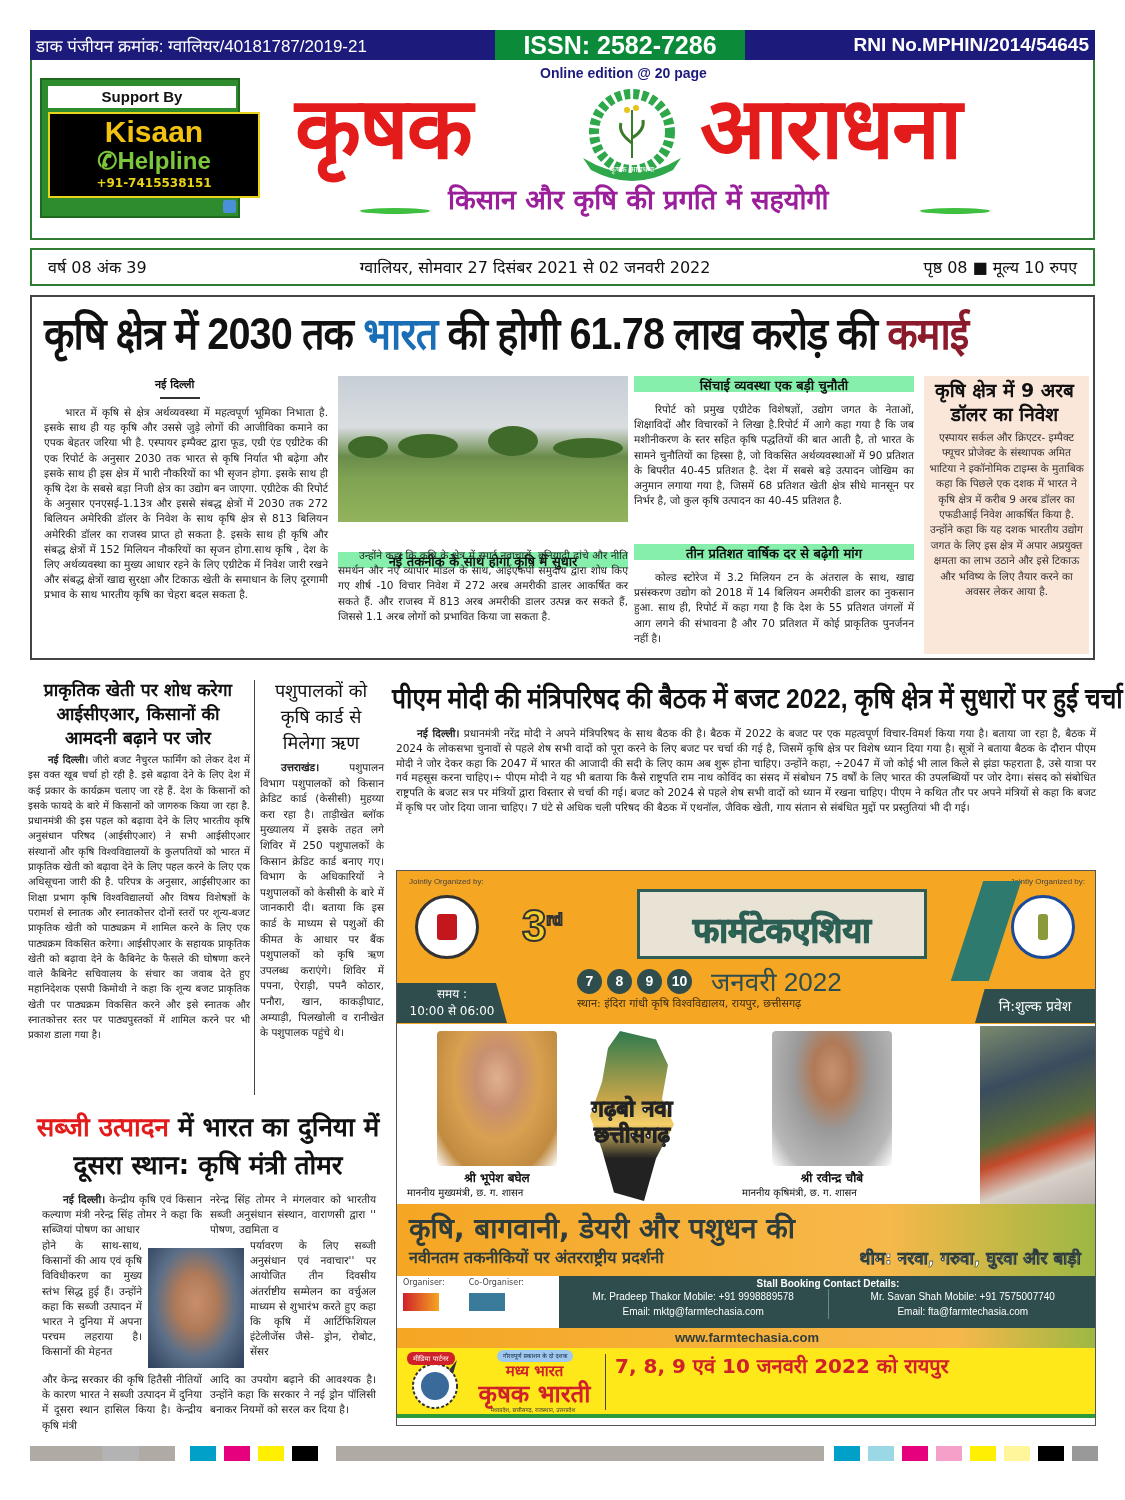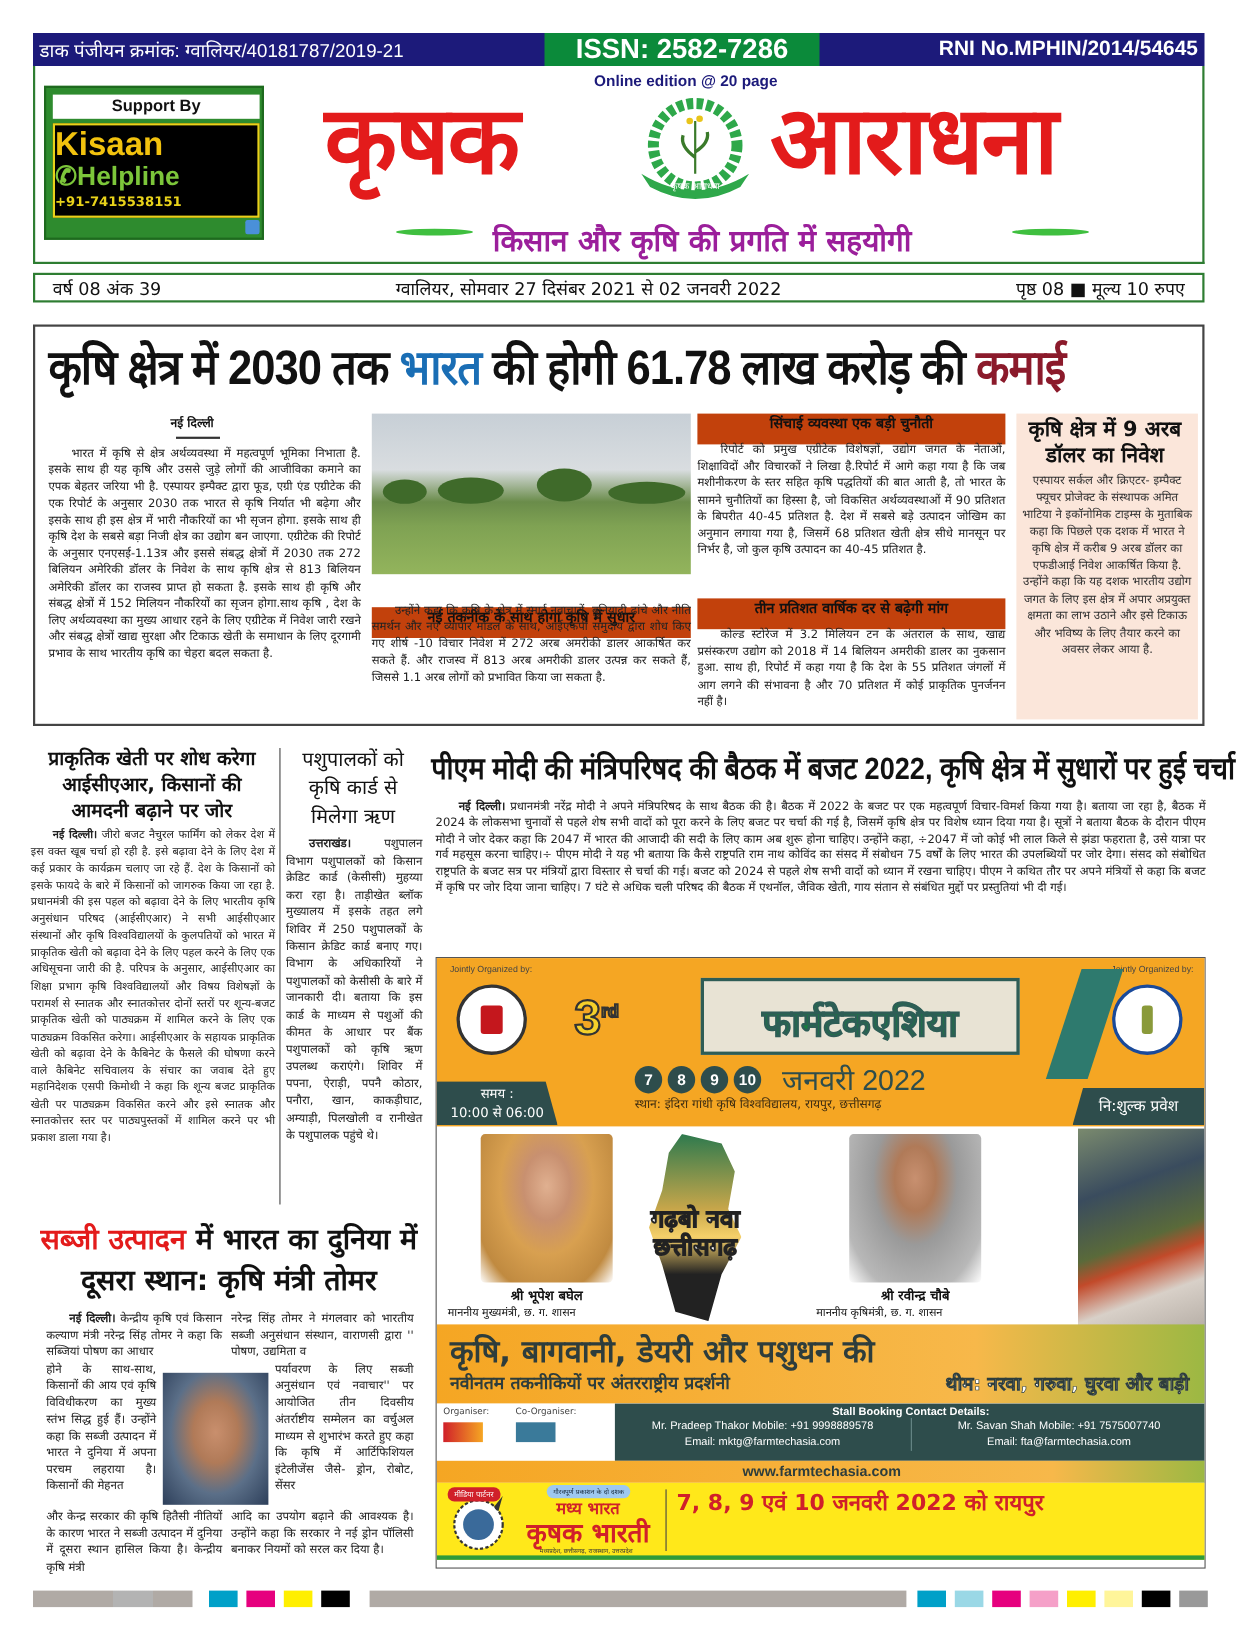--- a/index.html
+++ b/index.html
@@ -8,43 +8,43 @@
   
   .topstrip { left: 30px; top: 30px; width: 1065px; height: 30px; background: #1c1a7a; display: flex; align-items: center; color: #fff; font-family: "Liberation Sans", sans-serif; }
   .topstrip .reg { width: 465px; padding-left: 6px; font-size: 17px; }
   .topstrip .issn { width: 250px; height: 100%; background: #0b8a3a; font-weight: bold; font-size: 25px; display:flex; align-items:center; justify-content:center; }
   .topstrip .rni { flex: 1; text-align: right; padding-right: 6px; font-size: 19px; font-weight: bold; }
   
   .masthead { left: 30px; top: 60px; width: 1065px; height: 180px; border: 2px solid #2e7d32; border-top: none; }
   .online { left: 540px; top: 65px; font-family: "Liberation Sans", sans-serif; font-size: 14px; font-weight: bold; color: #1c1a7a; }
   .support { left: 40px; top: 78px; width: 200px; height: 140px; background: #2e8b2e; border: 2px solid #1e6a1e; }
   .support .sb { position:absolute; left:6px; top:6px; width:188px; height:22px; background:#fff; text-align:center; font-weight:bold; font-size:15px; font-family:"Liberation Sans",sans-serif; line-height:22px; }
-  .support .kbox { position:absolute; left:6px; top:32px; width:188px; height:86px; background:#000; border:2px solid #e8d21a; }
+  .support .kbox { position:absolute; left:6px; top:32px; width:212px; height:86px; background:#000; border:2px solid #e8d21a; text-align:center; }
   .support .k1 { font-size:30px; font-weight:bold; color:#f2c20e; font-family:"Liberation Sans",sans-serif; line-height:32px; margin-top:2px;}
   .support .k2 { font-size:24px; font-weight:bold; color:#7cc63a; font-family:"Liberation Sans",sans-serif; line-height:26px;}
   .support .k3 { font-size:12px; font-weight:bold; color:#e8d21a; line-height:18px;}
   .support .url { position:absolute; left:6px; top:120px; width:188px; font-size:10px; color:#fff; font-weight:normal; font-family:"Liberation Sans",sans-serif; display:flex; align-items:flex-end; gap:4px;flex-direction:column;}
   .globe { width:13px; height:13px; background:#4a90d9; border-radius:2px; display:inline-block; }
   .title-left { left: 295px; top: 78px; font-size: 86px; font-weight: bold; color: #e31b1b; font-family: "Liberation Sans", sans-serif; line-height: 100px; letter-spacing: -2px; }
   .title-right { left: 700px; top: 78px; font-size: 86px; font-weight: bold; color: #e31b1b; font-family: "Liberation Sans", sans-serif; line-height: 100px; letter-spacing: -2px; }
   .emblem { left: 573px; top: 88px; width: 118px; height: 96px; }
-  .tagline { left: 448px; top: 199px; font-size: 27px; font-weight: bold; color: #9b1f9b; }
+  .tagline { left: 448px; top: 180px; font-size: 27px; font-weight: bold; color: #9b1f9b; }
   .swoosh { height: 6px; width: 70px; border-radius: 50%; background: #3fbf3f; }
   
-  .issuebar { left: 30px; top: 248px; width: 1065px; height: 27px; border: 2px solid #2e7d32; display: flex; align-items: center; justify-content: space-between; padding: 0 16px; font-size: 16px; }
+  .issuebar { left: 30px; top: 248px; width: 1065px; height: 38px; border: 2px solid #2e7d32; display: flex; align-items: center; justify-content: space-between; padding: 0 16px; font-size: 16px; }
   
   .leadbox { left: 30px; top: 295px; width: 1065px; height: 365px; border: 2px solid #444; }
   .headline { left: 44px; top: 302px; font-size: 44px; font-weight: bold; font-family: "Liberation Sans", sans-serif; letter-spacing: -1px; white-space: nowrap; transform: scaleX(0.9); transform-origin: left top; }
   .headline .blue { color: #1a6eb5; }
   .headline .maroon { color: #8b1a2b; }
   .dateline { left: 155px; top: 376px; font-size: 11px; font-weight: bold; }
   .dateline-rule { left: 160px; top: 397px; width: 40px; height: 2px; background: #333; }
   .col { font-size: 10.5px; line-height: 15.2px; text-align: justify; color: #222; }
   .col p { text-indent: 2em; }
-  .sub-yellow { background: #c2410c; font-weight: bold; text-align: center; font-size: 13px; color: #111; height: 28px; line-height: 20px; }
+  .sub-yellow { background: #86efac; font-weight: bold; text-align: center; font-size: 13px; color: #111; height: 16px; line-height: 20px; }
   .photo-field { left: 338px; top: 376px; width: 290px; height: 146px; background: linear-gradient(#c7cfd6 0%, #d9dde0 35%, #6a8c4a 55%, #7fa253 70%, #93b45c 100%); }
   .tree { position: absolute; border-radius: 50%; background: #3f6a2a; }
   .sidebox { left: 924px; top: 376px; width: 165px; height: 278px; background: #fbe6da; }
   .sidebox .h { font-size: 19px; font-weight: bold; text-align: center; padding: 2px 4px 0 0; line-height: 24px; }
   .sidebox .t { font-size: 10.5px; line-height: 15.4px; text-align: center; color: #333; padding: 4px 4px 0; }
   
   .divider-v { width: 1px; background: #444; }
   .hdl2 { font-weight: bold; text-align: center; font-size: 17.5px; line-height: 24px; }
   .hdl3 { text-align: center; font-size: 18px; line-height: 26px; }
   .bigh2 { left: 392px; top: 678px; font-size: 28px; font-weight: bold; white-space: nowrap; transform: scaleX(0.88); transform-origin: left top; font-family: "Liberation Sans", sans-serif; }

